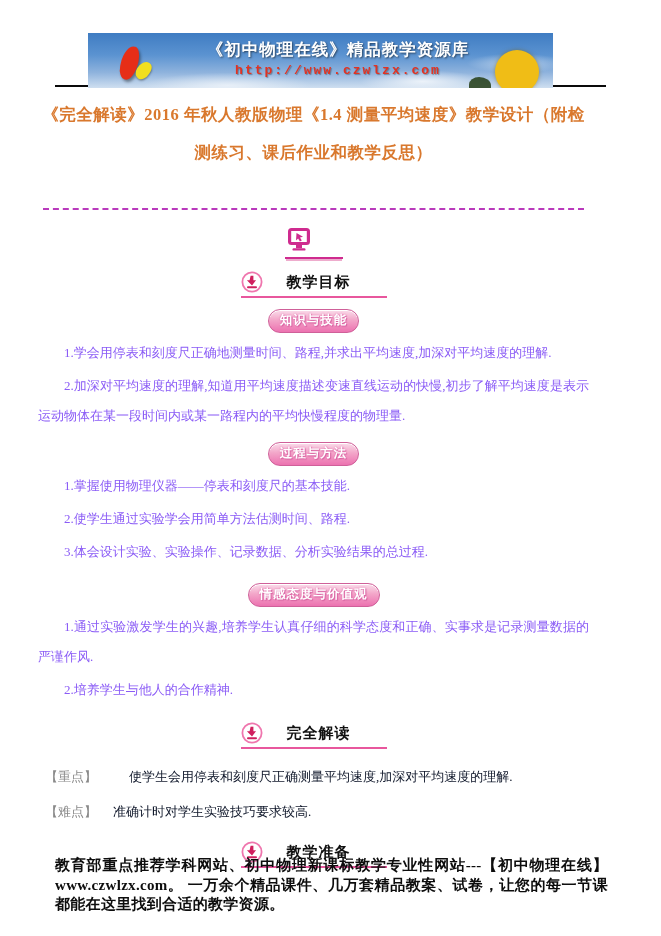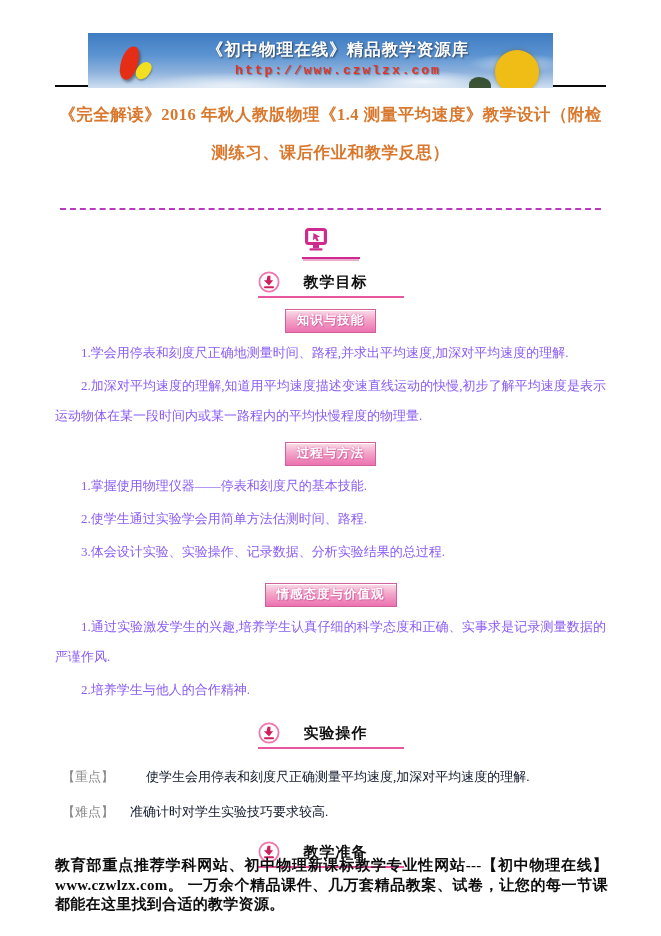--- a/index.html
+++ b/index.html
@@ -28,39 +28,39 @@
     font-family:"Liberation Mono","DejaVu Sans Mono",monospace;text-shadow:1px 1px 1px rgba(0,0,0,.3);}
   .sunflower{position:absolute;right:14px;bottom:-6px;width:44px;height:44px;border-radius:50%;
     background:
       radial-gradient(circle at 50% 50%, #4a2d0c 0 9px, #6b470f 9px 11px, transparent 12px),
       repeating-conic-gradient(from 8deg,#f8cb1e 0deg 11deg,#d3a40e 11deg 22deeg,#f8cb1e 22deg 24deg);
     background-color:#f0bd16;box-shadow:0 0 4px rgba(120,90,0,.5);}
   .plant{position:absolute;right:62px;bottom:-3px;width:22px;height:14px;background:#233c14;
     border-radius:60% 70% 20% 30%/70% 80% 20% 30%;opacity:.85;}
 
   
-  .content{position:absolute;left:55px;top:96px;width:551px;}
+  .content{position:absolute;left:38px;top:96px;width:551px;}
   .doc-title{font-family:"Liberation Serif",serif;font-weight:bold;font-size:16.5px;line-height:38px;
     color:#d9782d;text-align:center;letter-spacing:.5px;}
   .dashed{margin:36px 5px 0 5px;border-top:2px dashed #b93abc;height:0;}
 
   .center-row{text-align:center;}
   .main-heading{display:inline-flex;align-items:flex-end;gap:10px;margin-top:17px;
     padding:0 32px 5px 2px;border-bottom:2px solid #cf2b8f;
     box-shadow:0 3px 0 -1px #eeaccd;}
   .main-heading-text{font-size:18px;font-weight:bold;letter-spacing:5px;color:#111;line-height:24px;}
 
   .subheading{display:inline-flex;align-items:center;gap:8px;margin-top:12px;
     padding:0 36px 3px 0;border-bottom:2px solid #e8579d;}
   .subheading-text{font-size:15px;font-weight:bold;color:#111;line-height:22px;letter-spacing:1px;padding-left:16px;}
 
   .badge-row{text-align:center;margin:11px 0 5px 0;}
   .badge{display:inline-block;padding:2px 11px 3px 11px;font-size:12.5px;font-weight:bold;color:#fff;
     background:linear-gradient(180deg,#fadeeb 0%,#f3a6c9 45%,#ec72b0 100%);
-    border:1px solid #cf6099;border-radius:0;text-shadow:0 0 2px #df66a6,1px 1px 1px #d560a0;
+    border:1px solid #cf6099;border-radius:12px;text-shadow:0 0 2px #df66a6,1px 1px 1px #d560a0;
     letter-spacing:1px;box-shadow:inset 0 1px 0 #fff;}
 
   .body-para{font-family:"Liberation Serif",serif;font-size:13px;line-height:30px;margin:3px 0;
     text-indent:2em;color:#8b5cf6;text-align:justify;}
 
   .kd-row{display:flex;gap:16px;margin:0;line-height:35px;padding-left:7px;
     font-family:"Liberation Serif",serif;font-size:13px;}
   .kd-tag{color:#8a8a8a;flex:0 0 auto;}
   .kd-text{color:#0f172a;}
 
@@ -144,21 +144,21 @@
 
     <div class="center-row">
       <div class="subheading" style="margin-top:14px;">
         <span class="icon-svg">
           <svg width="22" height="22" viewBox="0 0 22 22">
             <circle cx="11" cy="11" r="9.6" fill="#ffffff" stroke="#ef76ae" stroke-width="1.8"></circle>
             <path d="M9.6 4.8 h2.8 v4.4 h2.7 L11 14.4 L5.9 9.2 h2.7 Z" fill="#d01f5e"></path>
             <path d="M7 16.2 h8" stroke="#d01f5e" stroke-width="2" stroke-linecap="round"></path>
           </svg>
         </span>
-        <span class="subheading-text">实验操作</span>
+        <span class="subheading-text">完全解读</span>
       </div>
     </div>
 
     <div class="kd-row" style="margin-top:10px;gap:32px;">
       <span class="kd-tag">【重点】</span>
       <span class="kd-text">使学生会用停表和刻度尺正确测量平均速度,加深对平均速度的理解.</span>
     </div>
     <div class="kd-row">
       <span class="kd-tag">【难点】</span>
       <span class="kd-text">准确计时对学生实验技巧要求较高.</span>

